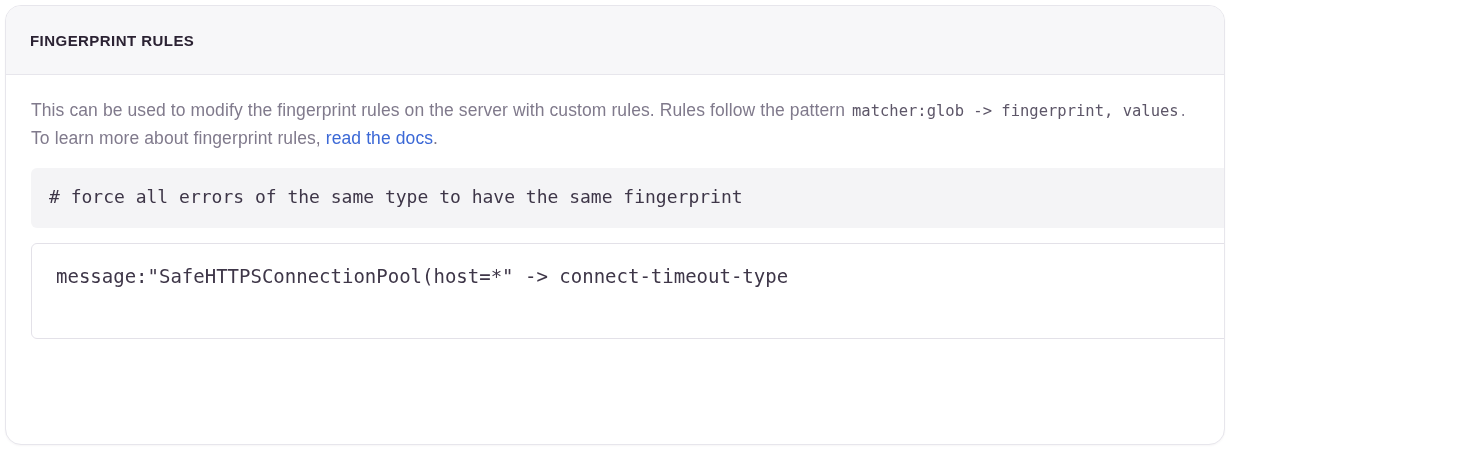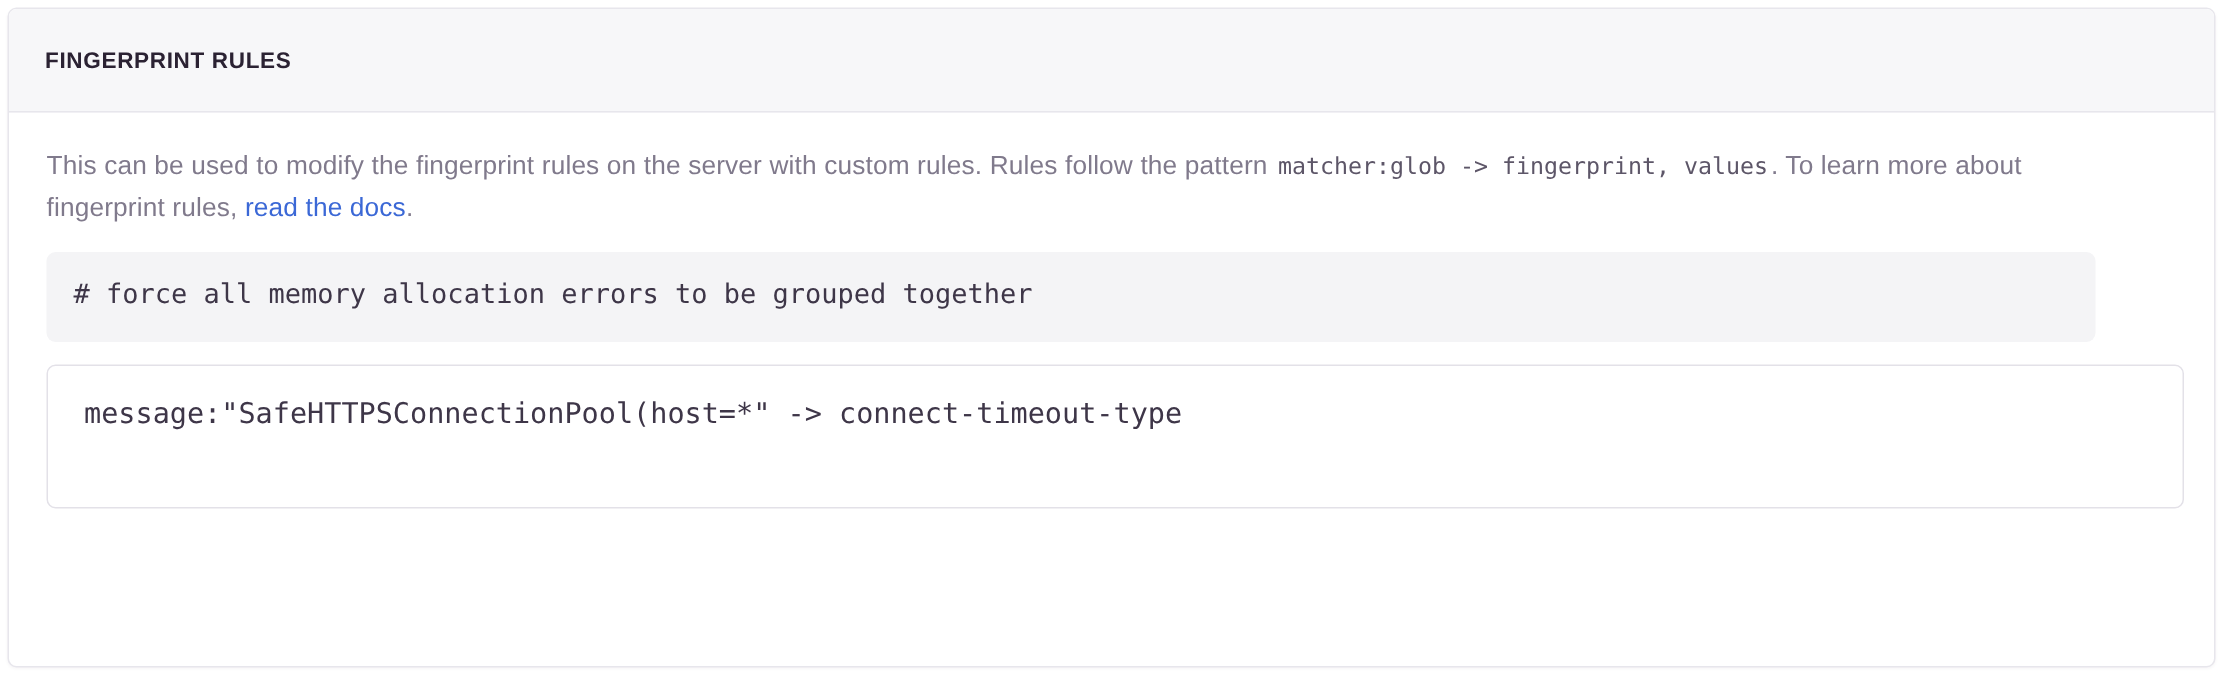--- a/index.html
+++ b/index.html
@@ -20,26 +20,26 @@
     height: 454px;
     background: #ffffff;
     overflow: hidden;
   }
 
   
   .panel {
     position: absolute;
     left: 5px;
     top: 5px;
-    width: 1472px;
+    width: 1220px;
     height: 440px;
     box-sizing: border-box;
     background: #ffffff;
     border: 1px solid #e7e6ec;
-    border-radius: 6px;
+    border-radius: 16px;
     box-shadow: 0 1px 2px rgba(43, 34, 51, 0.04);
     overflow: hidden;
   }
 
   .panel-header {
     box-sizing: border-box;
     height: 69px;
     background: #f7f7f9;
     border-bottom: 1px solid #e7e6ec;
     display: flex;
@@ -132,21 +132,21 @@
       <h2 class="panel-title">FINGERPRINT RULES</h2>
     </header>
 
     <div class="panel-body">
 
       <p class="description">
         <span>This can be used to modify the fingerprint rules on the server with custom rules. Rules follow the pattern </span><span class="inline-code">matcher:glob -&gt; fingerprint, values</span><span>. To learn more about fingerprint rules, </span><a class="doc-link" href="#">read the docs</a><span>.</span>
       </p>
 
       <div class="code-block">
-        <div class="code-line"># force all memory allocation errors to be grouped together</div>
+        <div class="code-line"># force all errors of the same type to have the same fingerprint</div>
       </div>
 
       <textarea class="rules-input" spellcheck="false" placeholder="" style="">message:"SafeHTTPSConnectionPool(host=*" -&gt; connect-timeout-type</textarea>
 
     </div>
   </section>
 
 </div>
 
 </body></html>

